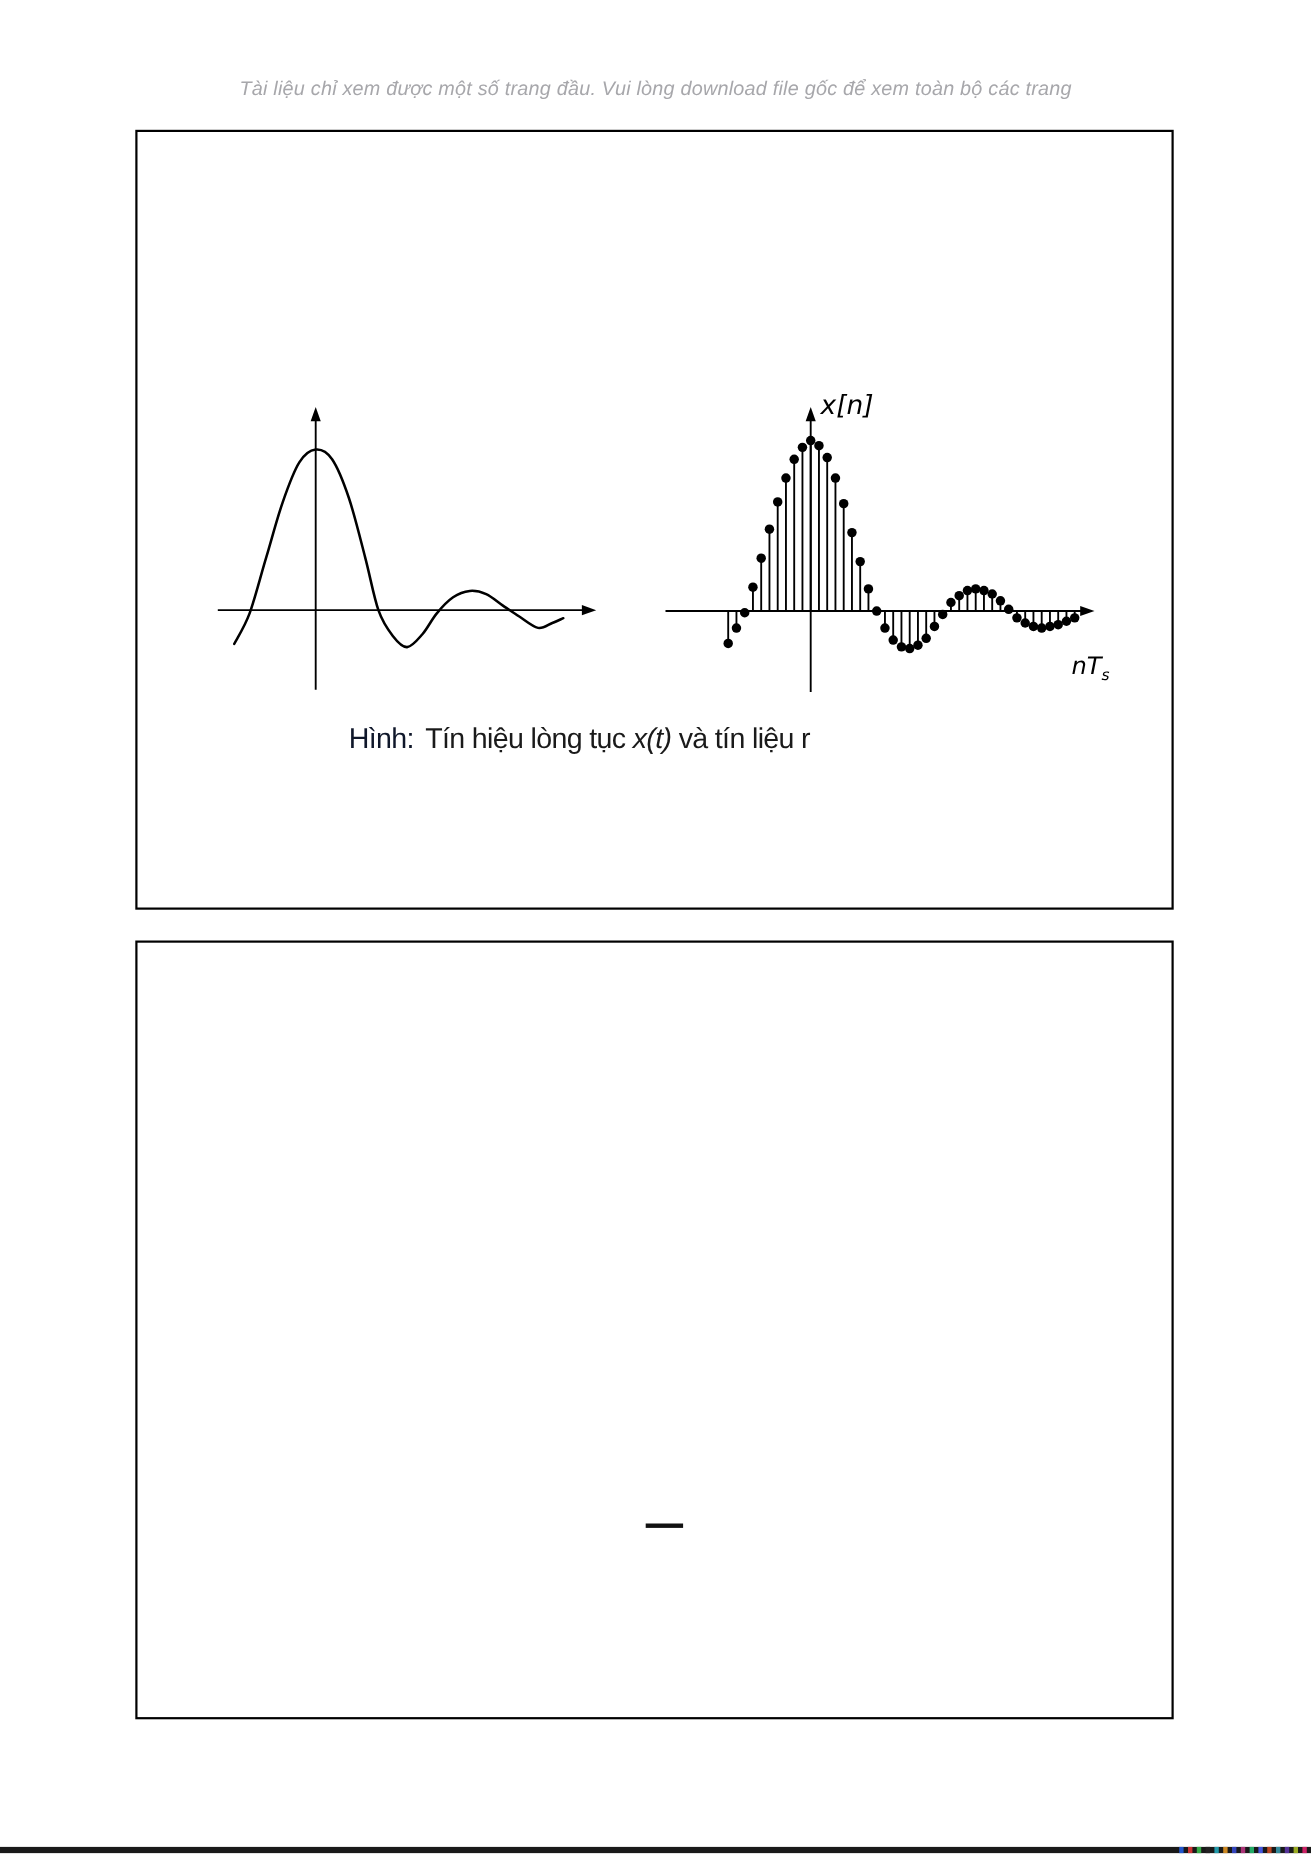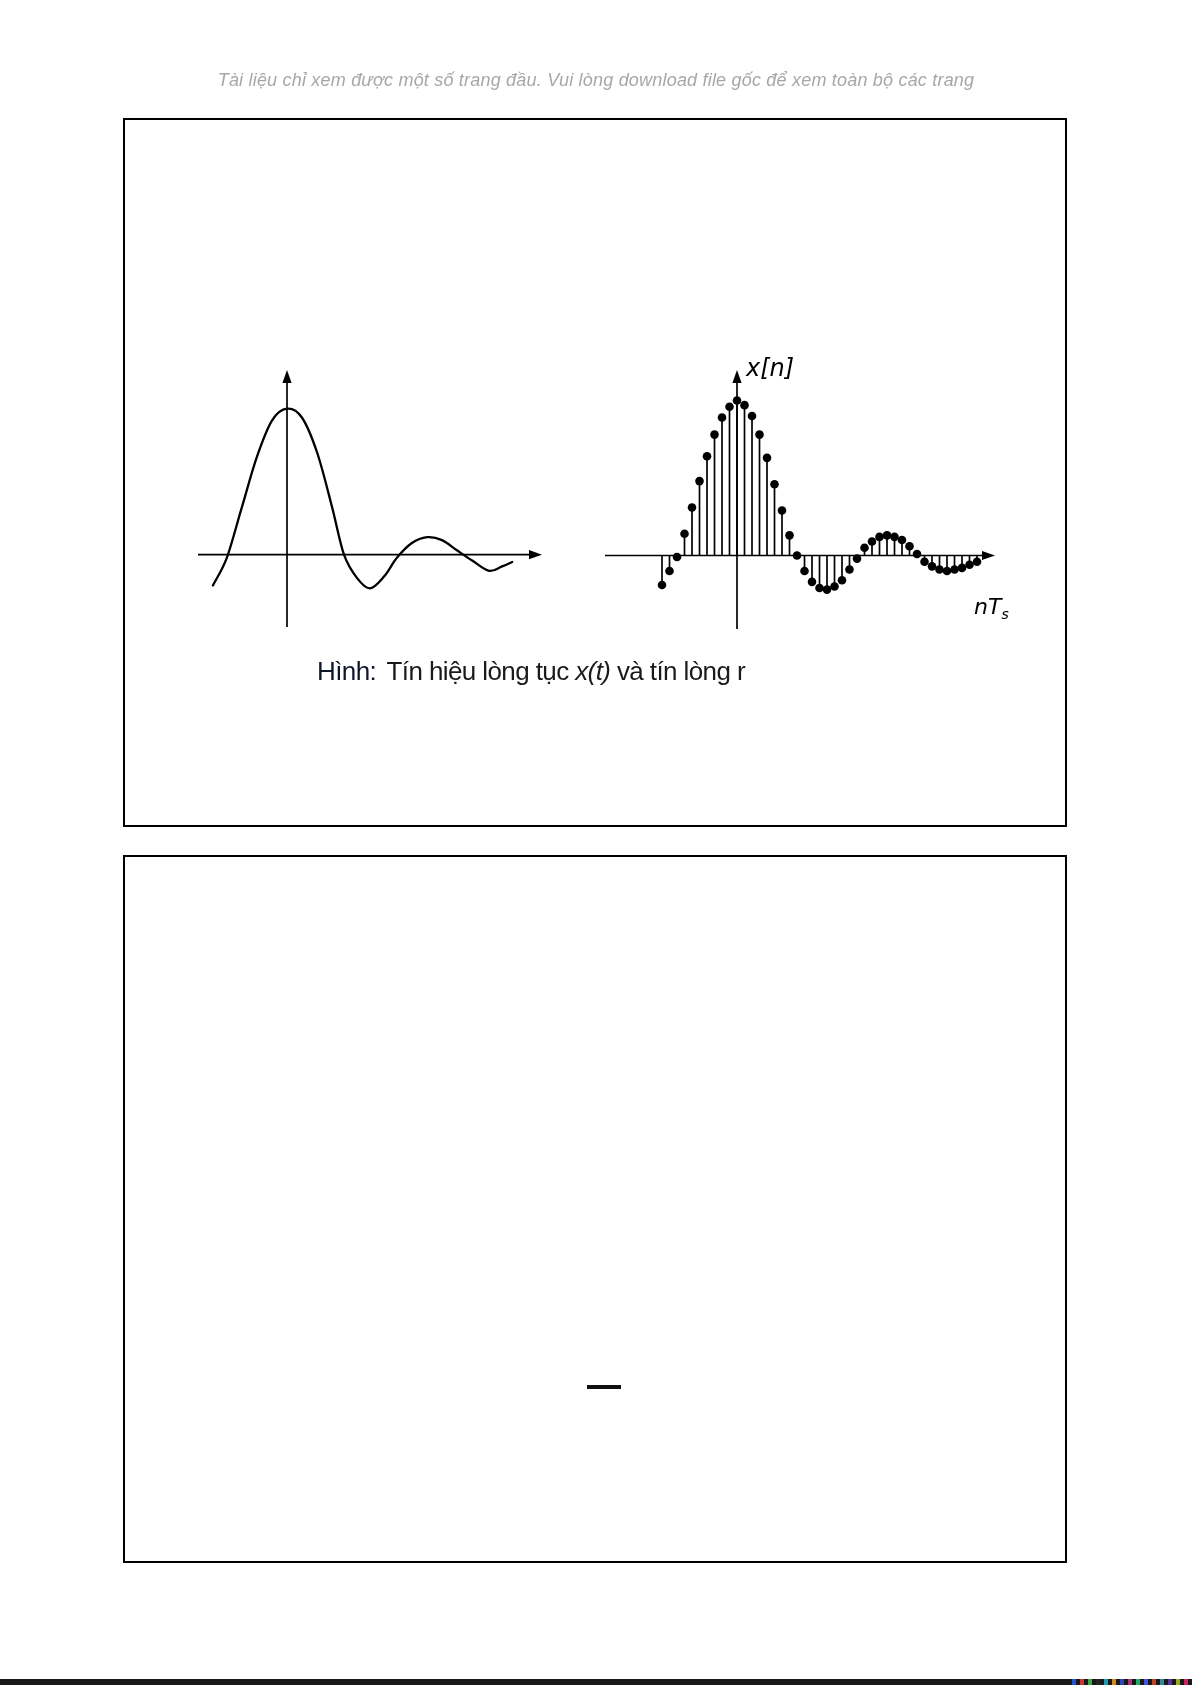--- a/index.html
+++ b/index.html
@@ -128,21 +128,21 @@
         <circle cx="844.5" cy="444.8" r="4.3" fill="#000000"></circle>
         <line x1="852" y1="435.5" x2="852" y2="441.7" stroke="#000000" stroke-width="1.7"></line>
         <circle cx="852" cy="441.7" r="4.3" fill="#000000"></circle>
       </svg>
 
     <div class="axis-label xn">
       <span>x[n]</span>
     </div>
     <div class="axis-label nts"><span>nT</span><sub>s</sub></div>
 
-    <div class="caption"><span class="cap-label" style="color: #0f172a;">Hình:</span><span>Tín hiệu lòng tục </span><span class="math">x(t)</span><span> và tín lòng r</span></div>
+    <div class="caption"><span class="cap-label" style="color: #0f172a;">Hình:</span><span>Tín hiệu lòng tục </span><span class="math">x(t)</span><span> và tín liệu r</span></div>
   </div>
 
   <div class="slide slide2">
     <div class="dash"></div>
   </div>
 
   <div class="bottom-strip" id="bottom-strip" style="background: rgb(25, 25, 25);">
       <span style="left: 1072px; background: rgb(34, 85, 204);"></span>
       <span style="left: 1080px; background: rgb(204, 51, 51);"></span>
       <span style="left: 1088px; background: rgb(51, 170, 68);"></span>

